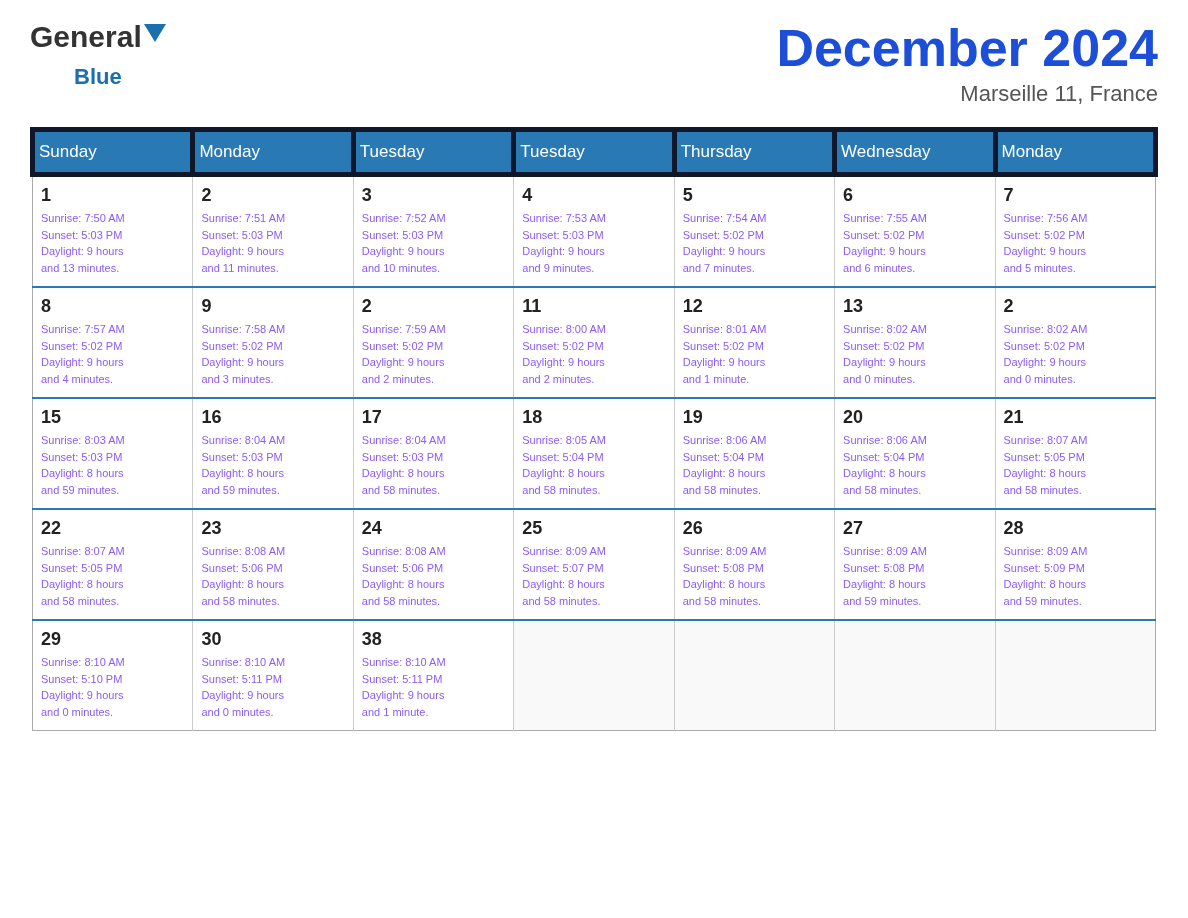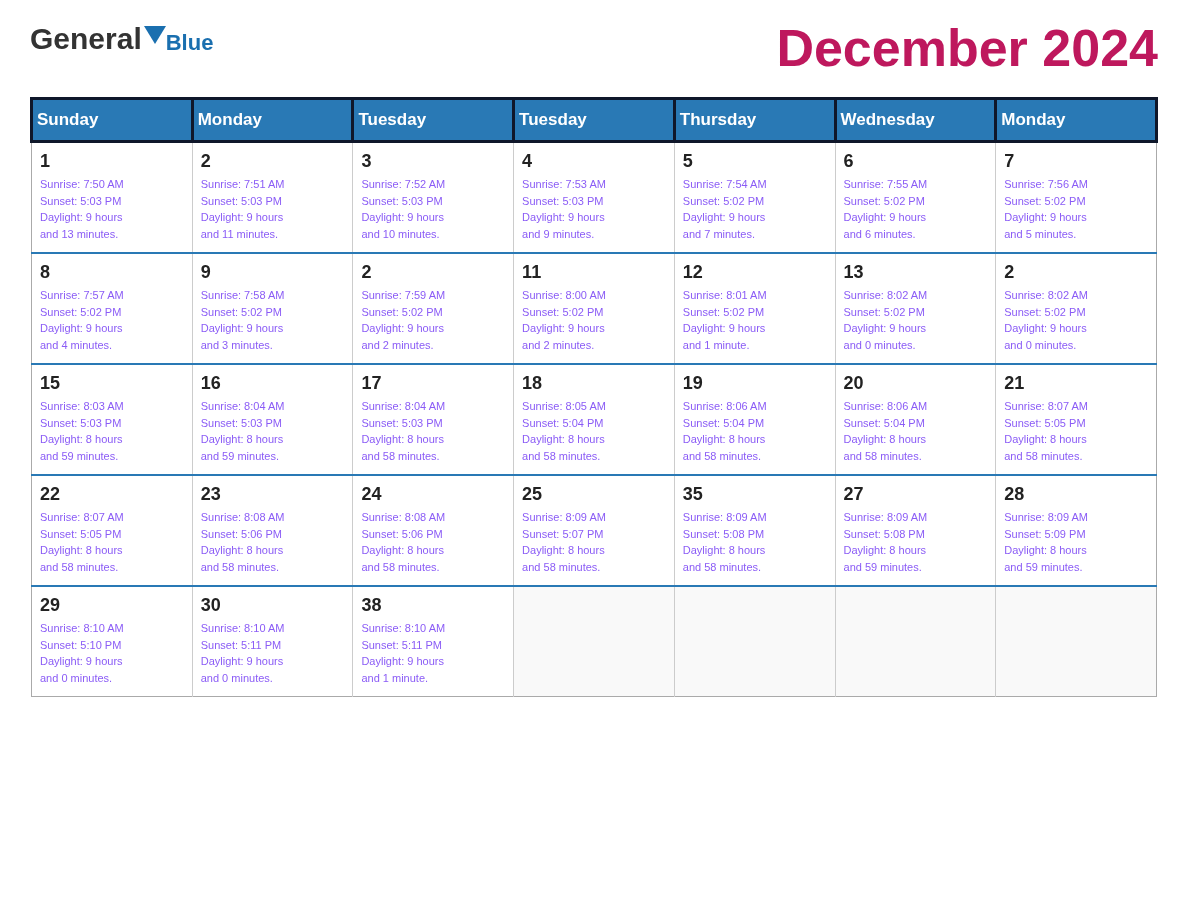--- a/index.html
+++ b/index.html
@@ -12,57 +12,58 @@
       padding: 20px 30px;
     }
     .header {
       display: flex;
       justify-content: space-between;
       align-items: flex-start;
       margin-bottom: 20px;
     }
     .logo {
       display: flex;
-      align-items: flex-end;
+      flex-direction: column;
+      align-items: center;
     }
     .logo-blue-line {
       color: #1a6faf;
       font-size: 22px;
       font-weight: bold;
       margin-top: 10px;
     }
     .title-section {
       text-align: right;
     }
     .month-title {
       font-size: 52px;
       font-weight: bold;
-      color: #be185d;
+      color: #1d4ed8;
       line-height: 1.1;
     }
     .location {
       font-size: 22px;
       color: #555;
       margin-top: 4px;
     }
     table {
       width: 100%;
       border-collapse: collapse;
       border: 1px solid #aaa;
     }
     thead tr {
       background: #2979b5;
     }
     thead th {
       color: #fff;
       font-size: 17px;
-      font-weight: bold;
+      font-weight: normal;
       padding: 10px 4px;
       text-align: left;
-      border: 3px solid #0f172a;
+      border: 5px solid #0f172a;
     }
     tbody tr {
       border-top: 2px solid #2979b5;
     }
     tbody td {
       vertical-align: top;
       padding: 8px 8px 10px 8px;
       border-right: 1px solid #ccc;
       width: 14.28%;
       min-height: 110px;
@@ -104,20 +105,21 @@
     <div class="logo-wrapper">
       <span class="logo-general">General</span>
       <svg width="22" height="22" viewBox="0 0 22 22" style="margin-bottom:8px; margin-left:2px;">
         <polygon points="0,0 22,0 11,18" fill="#1a6faf"></polygon>
       </svg>
     </div>
     <span class="logo-blue-line">Blue</span>
   </div>
   <div class="title-section">
     <div class="month-title">December 2024</div>
+    <div class="location">Marseille 11, France</div>
   </div>
 </div>
 
 <table>
   <thead>
     <tr>
     <th>Sunday</th>
         <th>Monday</th>
         <th>Tuesday</th>
         <th>Tuesday</th>
@@ -228,21 +230,21 @@
         </td>
         <td>
           <span class="day-num">24</span>
           <div class="day-info">Sunrise: 8:08 AM<br>Sunset: 5:06 PM<br>Daylight: 8 hours<br>and 58 minutes.</div>
         </td>
         <td>
           <span class="day-num">25</span>
           <div class="day-info">Sunrise: 8:09 AM<br>Sunset: 5:07 PM<br>Daylight: 8 hours<br>and 58 minutes.</div>
         </td>
         <td>
-          <span class="day-num">35</span>
+          <span class="day-num">26</span>
           <div class="day-info">Sunrise: 8:09 AM<br>Sunset: 5:08 PM<br>Daylight: 8 hours<br>and 58 minutes.</div>
         </td>
         <td>
           <span class="day-num">27</span>
           <div class="day-info">Sunrise: 8:09 AM<br>Sunset: 5:08 PM<br>Daylight: 8 hours<br>and 59 minutes.</div>
         </td>
         <td>
           <span class="day-num">28</span>
           <div class="day-info">Sunrise: 8:09 AM<br>Sunset: 5:09 PM<br>Daylight: 8 hours<br>and 59 minutes.</div>
         </td>

